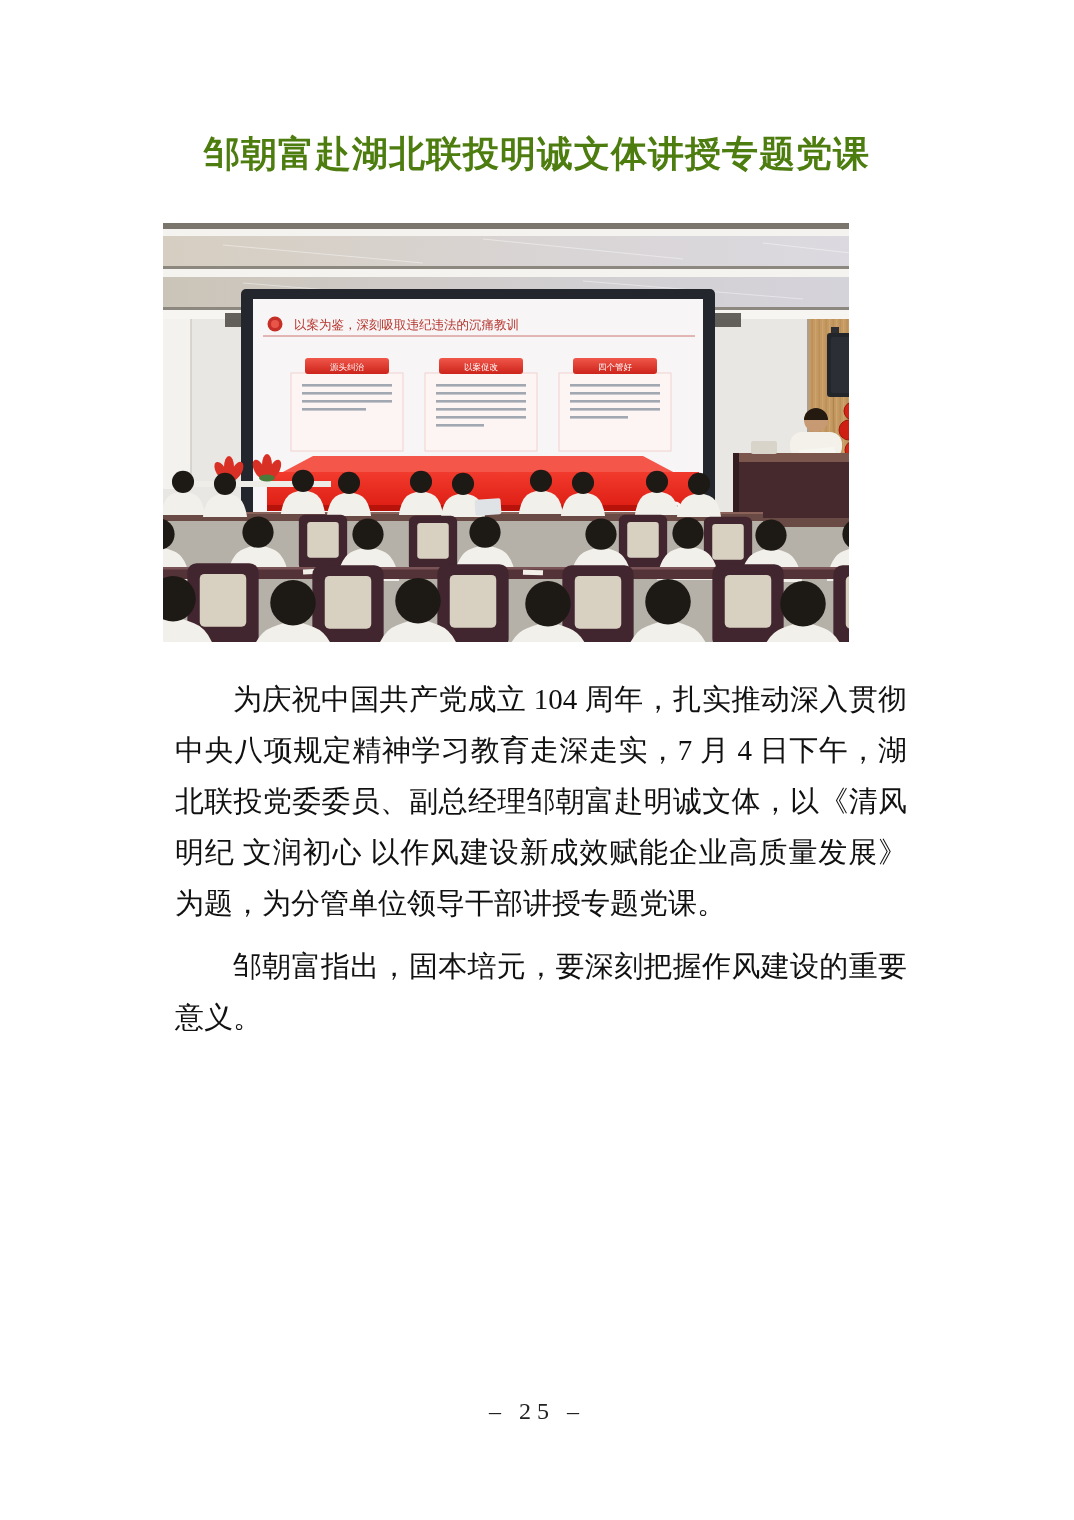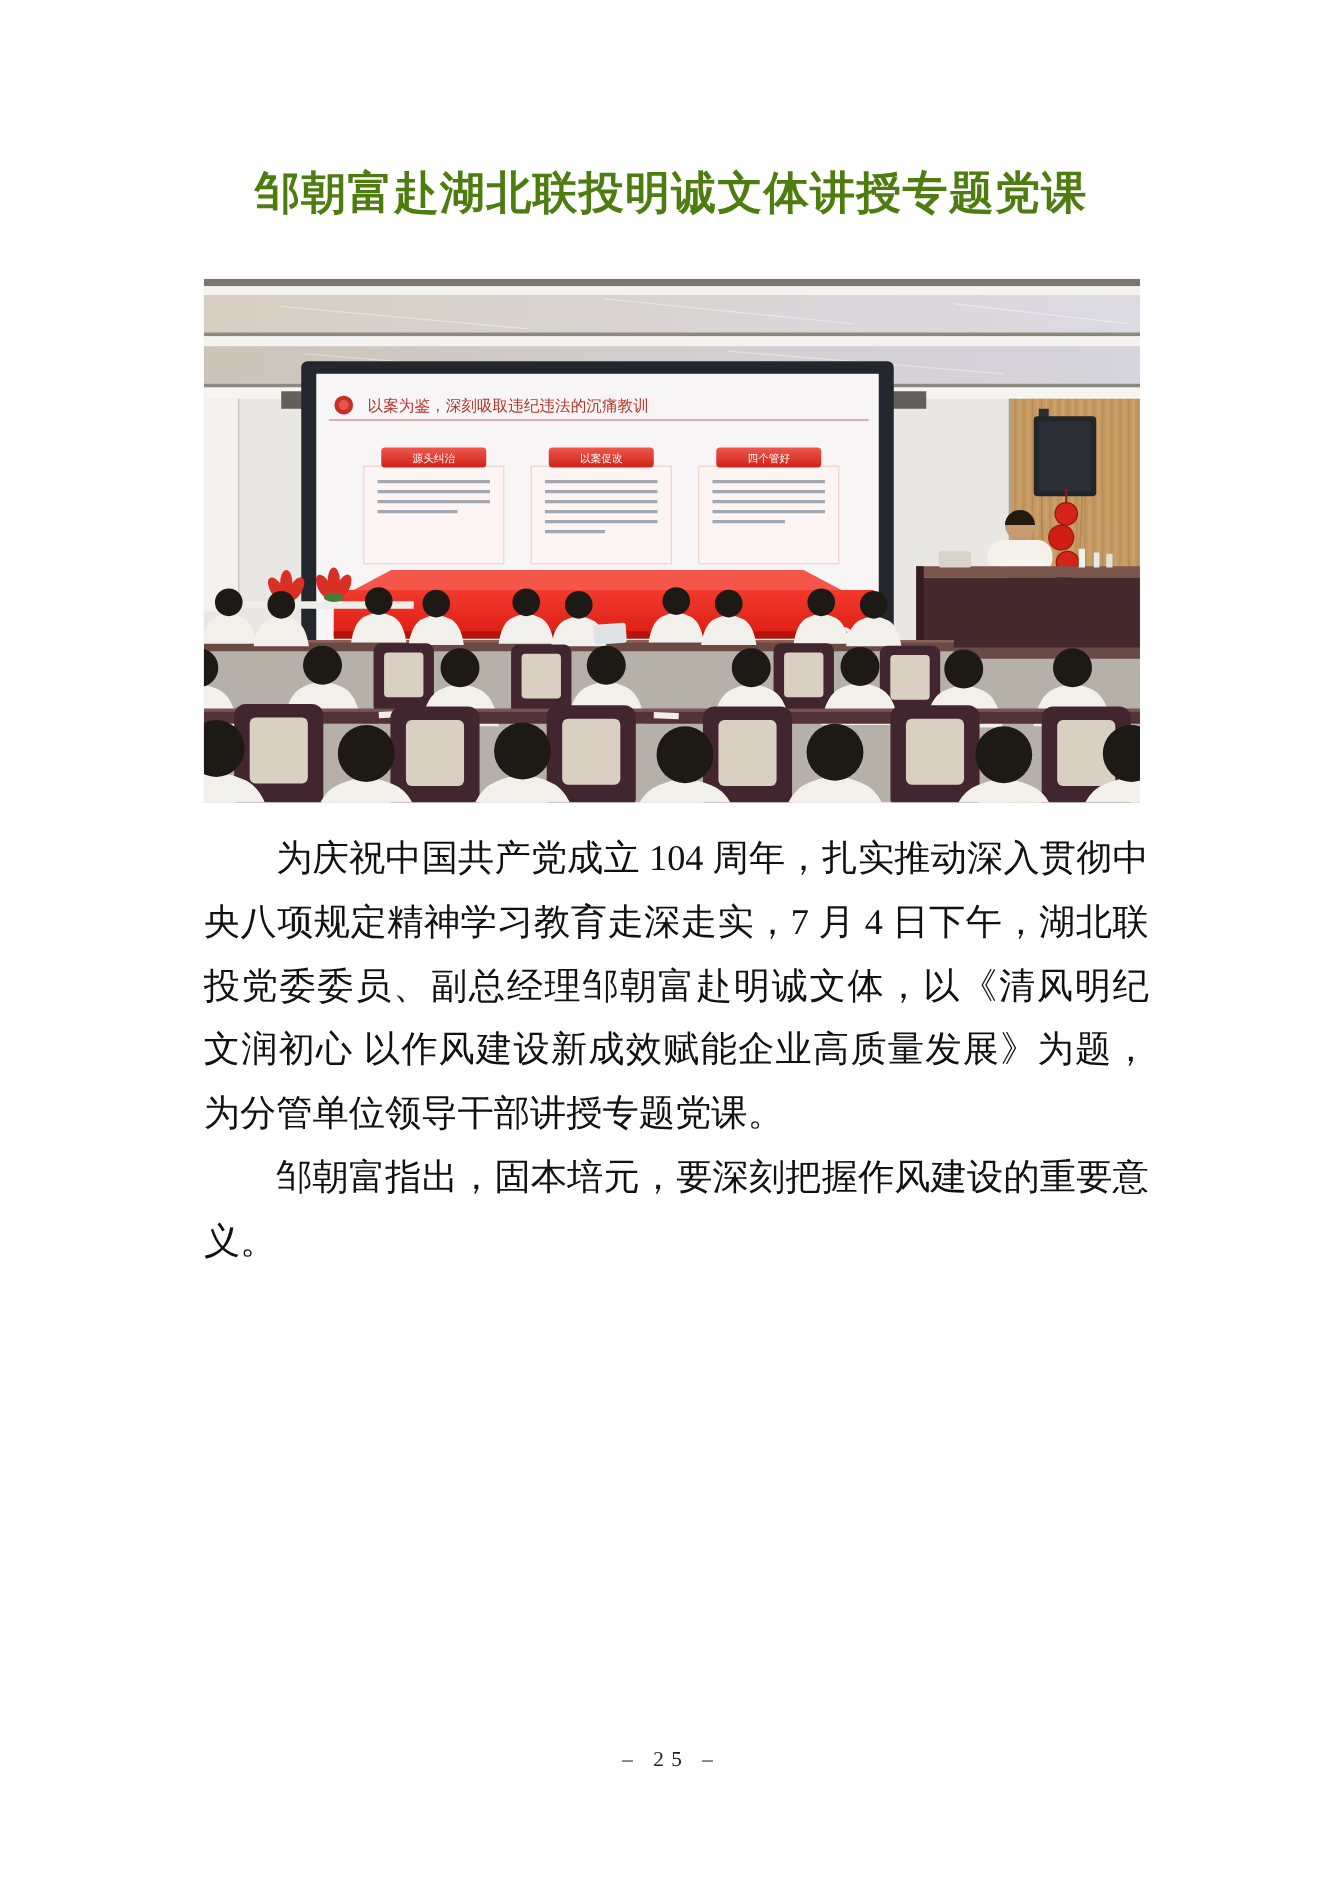--- a/index.html
+++ b/index.html
@@ -27,48 +27,48 @@
     font-family: "Liberation Sans", "DejaVu Sans", sans-serif;
     font-weight: 700;
     font-size: 36px;
     letter-spacing: 1px;
     color: #4d7c0f;
   }
   .photo-figure {
     position: absolute;
     top: 223px;
     left: 163px;
-    width: 749px;
+    width: 686px;
     height: 419px;
     margin: 0;
     overflow: hidden;
     background: #e9e7e3;
   }
   .photo-figure svg { display: block; }
   .article {
     position: absolute;
     top: 662px;
     left: 163px;
     width: 756px;
     color: #111111;
     font-size: 29px;
     line-height: 51px;
     text-align: justify;
   }
   .article p {
-    margin: 0;
+    margin: 12px;
     text-indent: 2em;
   }
   .page-number {
     position: absolute;
     top: 1398px;
     left: 0;
     right: 0;
     text-align: center;
-    font-size: 17px;
+    font-size: 24px;
     letter-spacing: 6px;
     color: #222222;
   }
 </style>
 </head>
 <body>
 
 <div class="page">
 
   <h1 class="doc-title">邹朝富赴湖北联投明诚文体讲授专题党课</h1>

